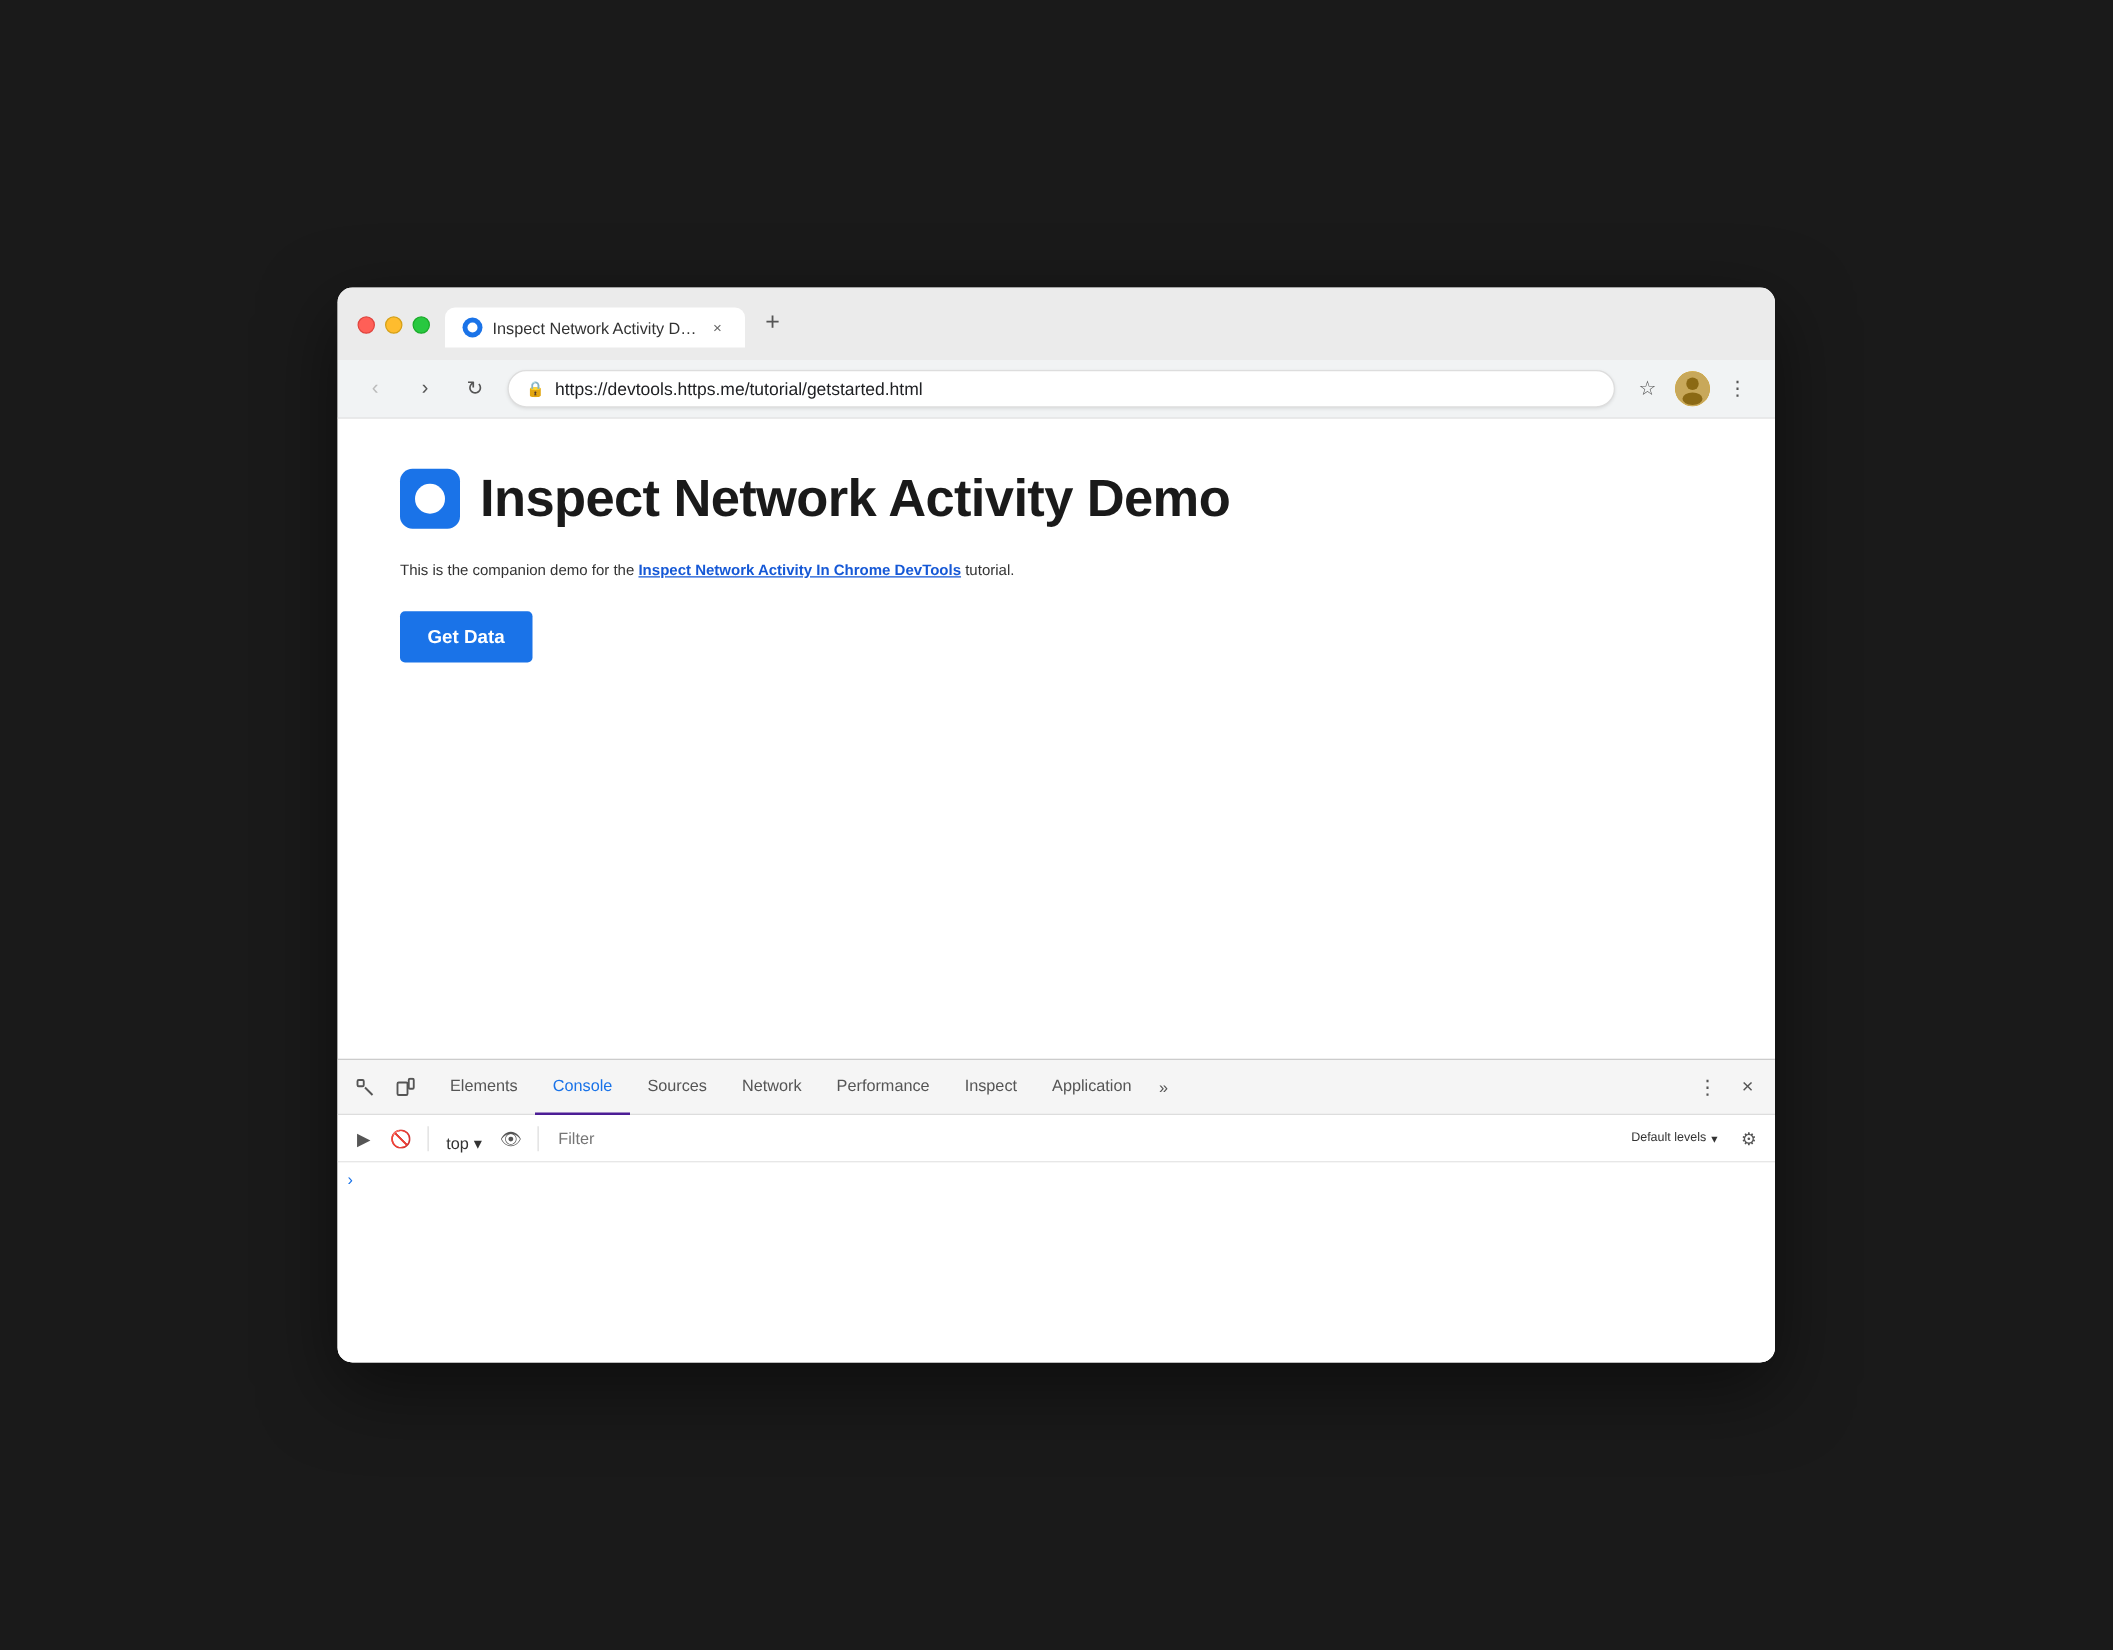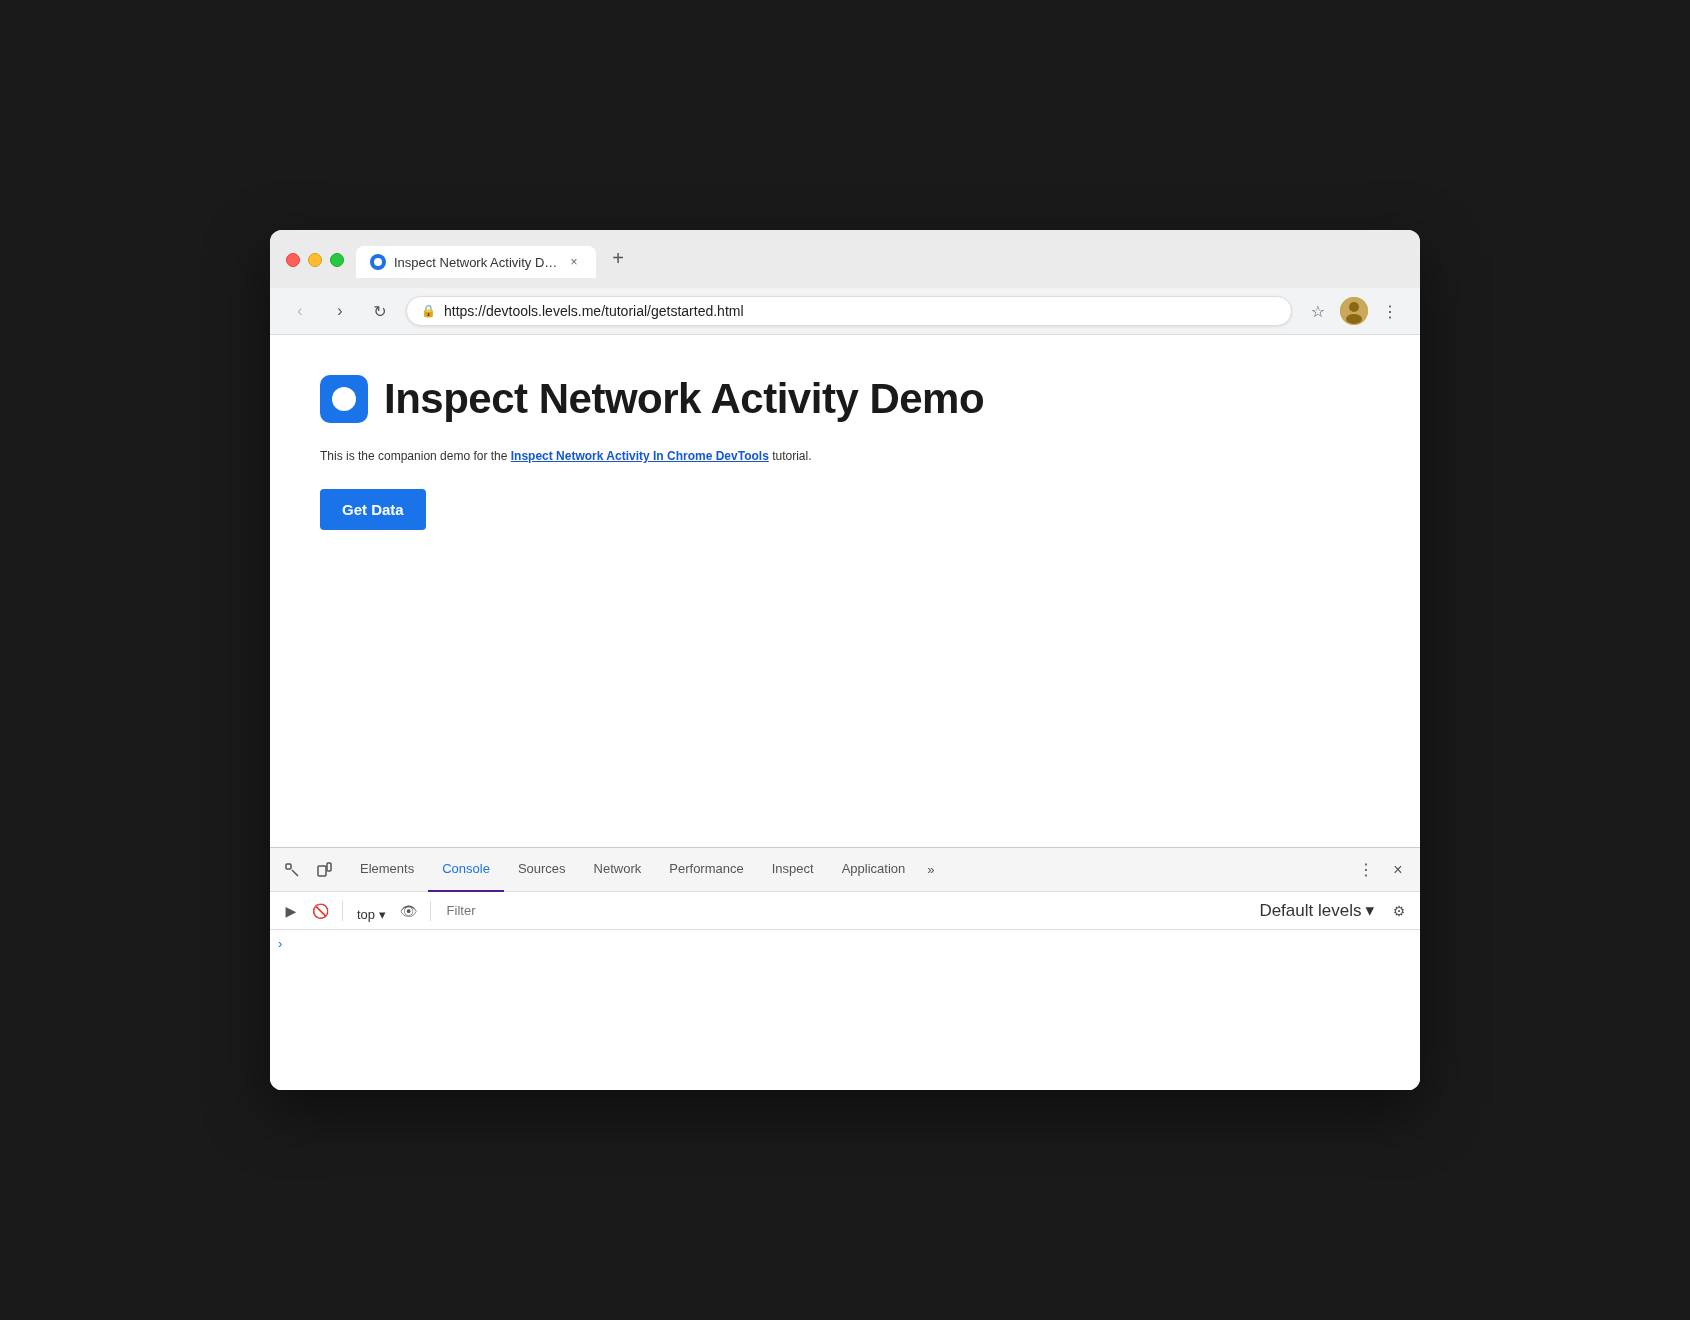--- a/index.html
+++ b/index.html
@@ -421,21 +421,21 @@
       outline: none;
     }
 
     .console-levels-btn {
       display: flex;
       align-items: center;
       gap: 4px;
       padding: 2px 8px;
       border: none;
       background: transparent;
-      font-size: 17px;
+      font-size: 10px;
       color: #333;
       cursor: pointer;
       border-radius: 4px;
     }
 
     .console-gear-btn {
       width: 26px;
       height: 26px;
       display: flex;
       align-items: center;
@@ -491,21 +491,21 @@
     </div>
     <div class="nav-btn">
       <span>›</span>
     </div>
     <div class="nav-btn">
       <span>↻</span>
     </div>
     <div class="address-input-wrap">
       <span class="lock-icon">🔒</span>
       <span class="address-text">
-        <span>https://devtools.levels.me</span><span>/tutorial/getstarted.html</span>
+        <span>https://devtools.https.me</span><span>/tutorial/getstarted.html</span>
       </span>
     </div>
     <div class="address-actions">
       <div class="addr-action-btn">
         <span>☆</span>
       </div>
       <div class="avatar">
         <svg width="28" height="28" viewBox="0 0 28 28" fill="none">
           <circle cx="14" cy="14" r="14" fill="#c8a85a"></circle>
           <circle cx="14" cy="10" r="5" fill="#8B6914"></circle>

